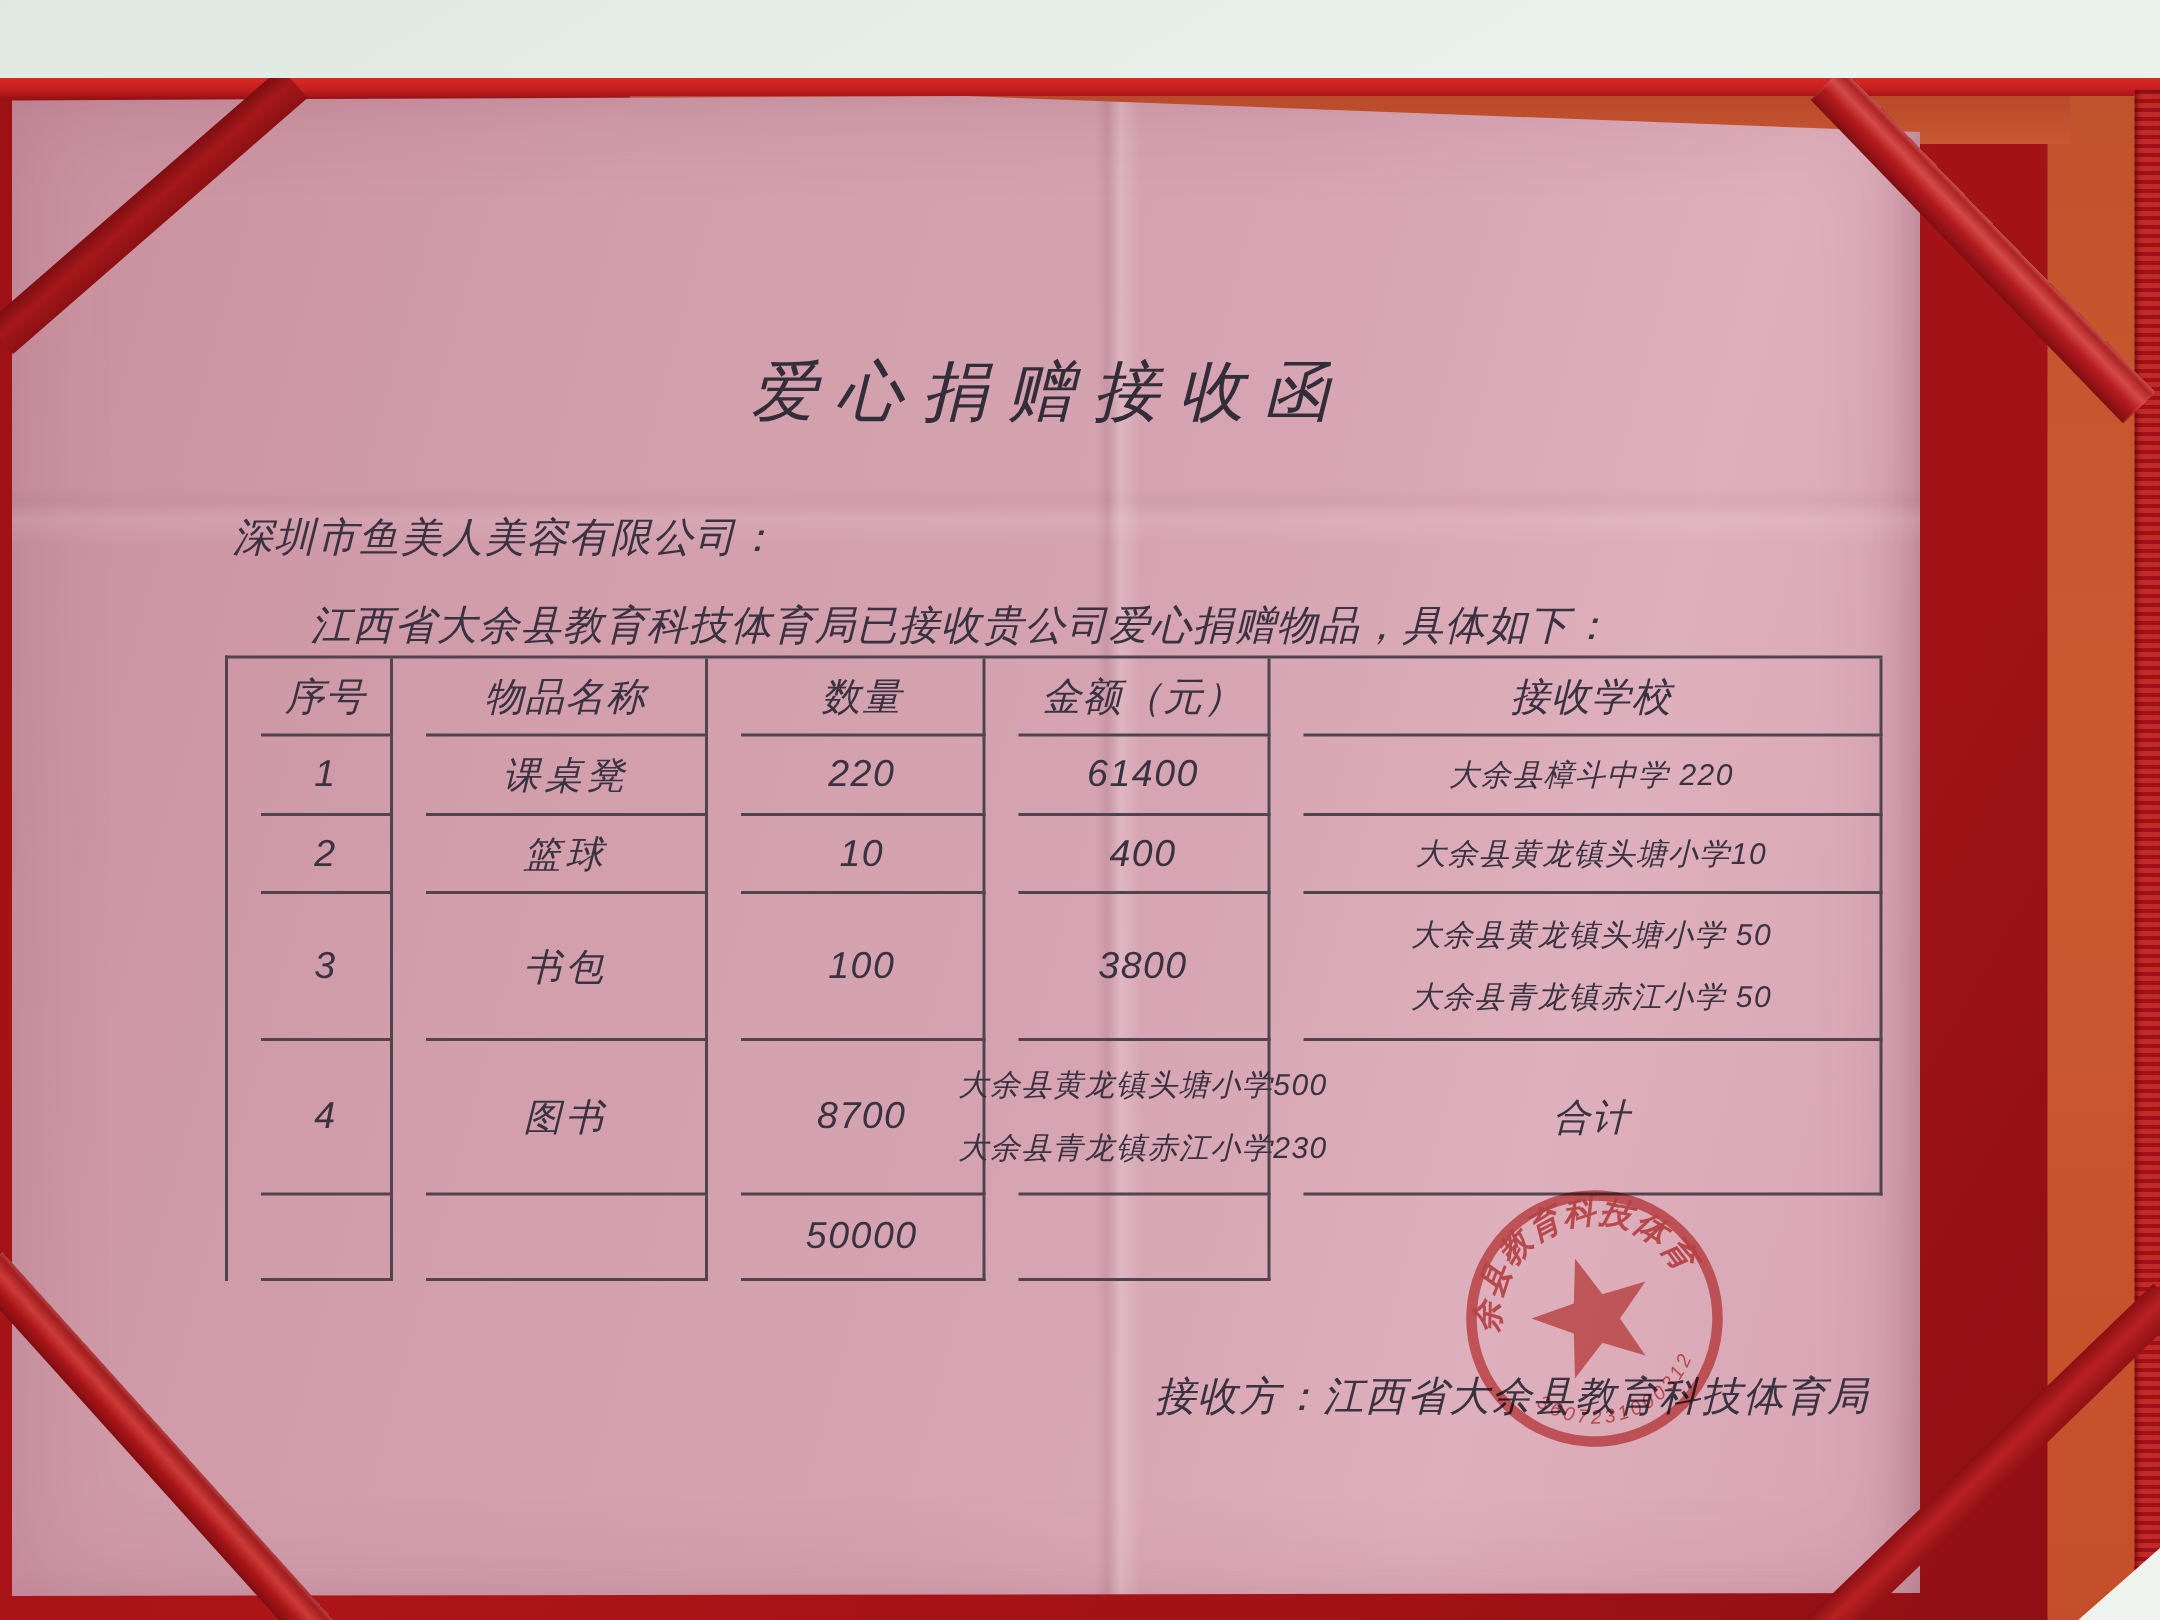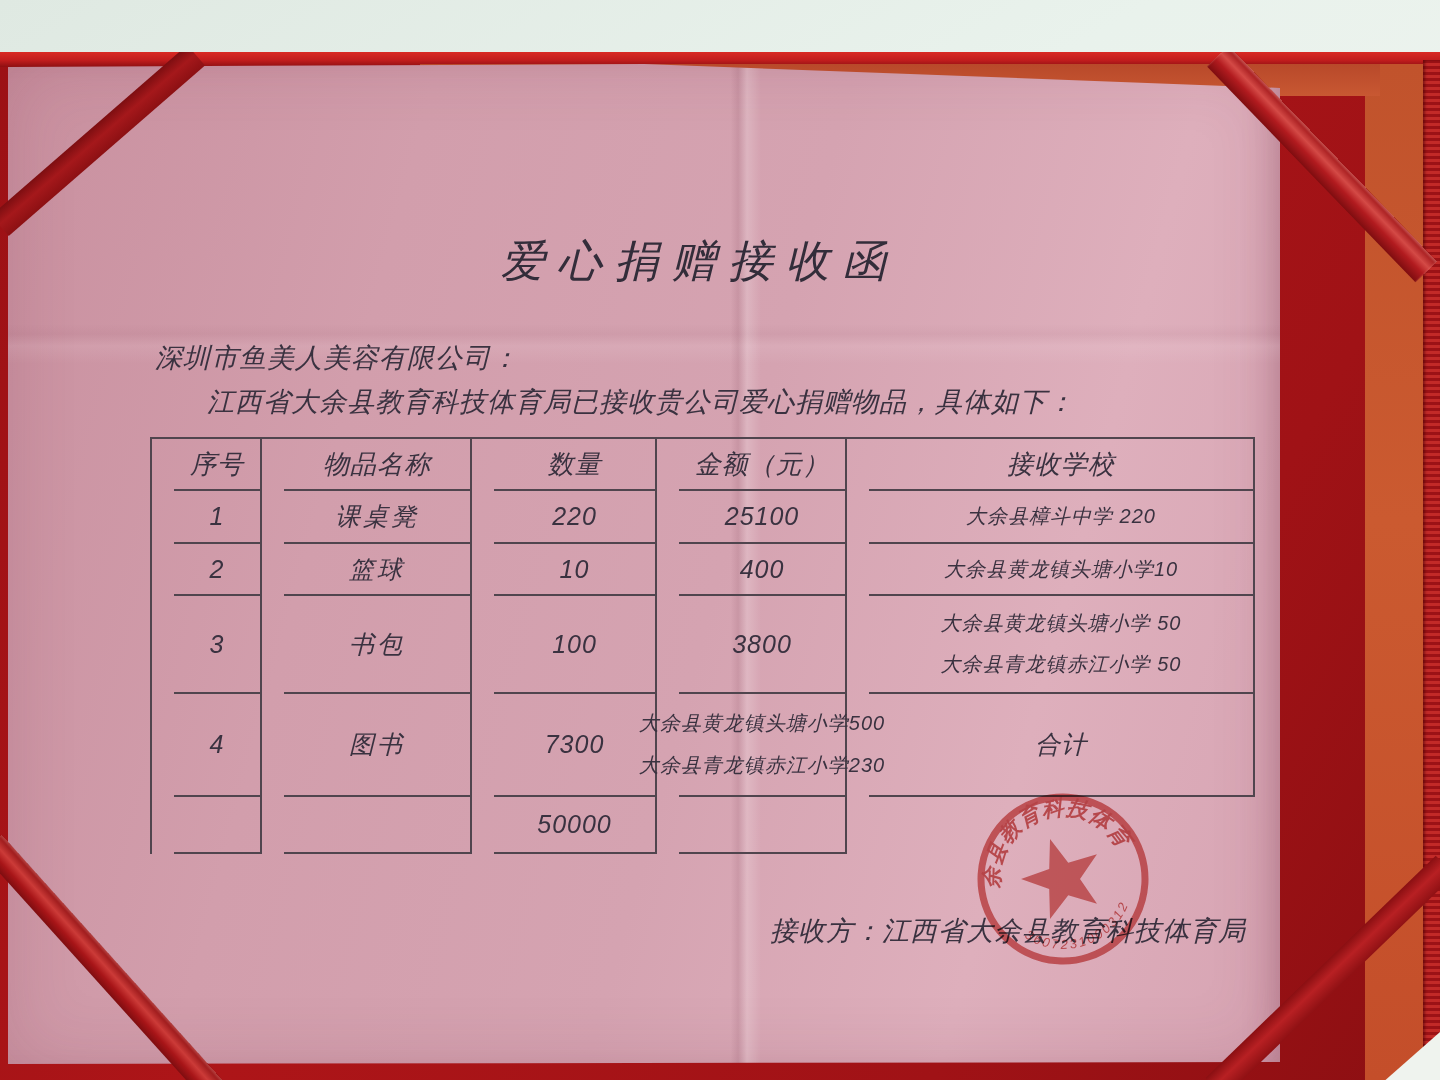--- a/index.html
+++ b/index.html
@@ -43,21 +43,21 @@
       linear-gradient(90deg,transparent 0 56.8%,rgba(110,50,70,.12) 57.4%,rgba(255,255,255,.20) 58.1%,transparent 59.2%),
       linear-gradient(180deg,transparent 0 26%,rgba(110,50,70,.05) 27%,rgba(255,240,245,.10) 28.2%,transparent 30%);
   }
   .doc-title{
     position:absolute;left:0;width:100%;top:168px;text-align:center;
     transform:translateX(56px);
     font-size:44px;font-weight:500;color:#332d3a;letter-spacing:13px;
   }
   .line{position:absolute;color:#3a3240;font-size:27px;letter-spacing:1px;white-space:nowrap;}
   .salutation{left:147px;top:276px;}
-  .intro{left:199px;top:320px;}
+  .intro{left:199px;top:335px;}
   .donation-table{
     position:absolute;left:142px;top:373px;
     display:grid;
     grid-template-columns:110px 210px 185px 190px 408px;
     grid-template-rows:52px 53px 52px 98px 103px 57px;
     border-top:2px solid #50454e;border-left:2px solid #50454e;
     color:#3a3240;
   }
   .cell{
     border-right:2px solid #50454e;border-bottom:2px solid #50454e;
@@ -117,41 +117,41 @@
     <div class="donation-table">
       <div class="cell hdr">序号</div>
       <div class="cell hdr">物品名称</div>
       <div class="cell hdr">数量</div>
       <div class="cell hdr">金额（元）</div>
       <div class="cell hdr">接收学校</div>
 
       <div class="cell">1</div>
       <div class="cell item">课桌凳</div>
       <div class="cell">220</div>
-      <div class="cell">25100</div>
+      <div class="cell">61400</div>
       <div class="cell school">大余县樟斗中学 220</div>
 
       <div class="cell">2</div>
       <div class="cell item">篮球</div>
       <div class="cell">10</div>
       <div class="cell">400</div>
       <div class="cell school">大余县黄龙镇头塘小学10</div>
 
       <div class="cell">3</div>
       <div class="cell item">书包</div>
       <div class="cell">100</div>
       <div class="cell">3800</div>
       <div class="cell school-multi">
         <span>大余县黄龙镇头塘小学 50</span>
         <span>大余县青龙镇赤江小学 50</span>
       </div>
 
       <div class="cell">4</div>
       <div class="cell item">图书</div>
-      <div class="cell">7300</div>
+      <div class="cell">8700</div>
       <div class="cell school-multi">
         <span>大余县黄龙镇头塘小学500</span>
         <span>大余县青龙镇赤江小学230</span>
       </div>
 
       <div class="cell">合计</div>
       <div class="cell"></div>
       <div class="cell"></div>
       <div class="cell">50000</div>
       <div class="cell"></div>

